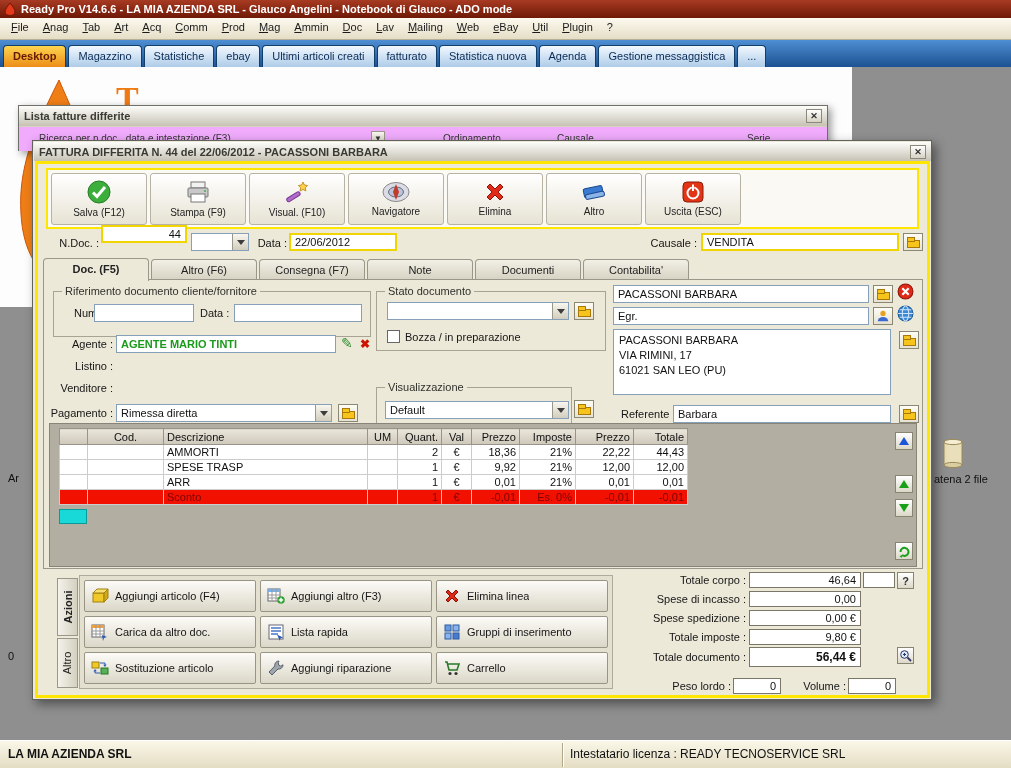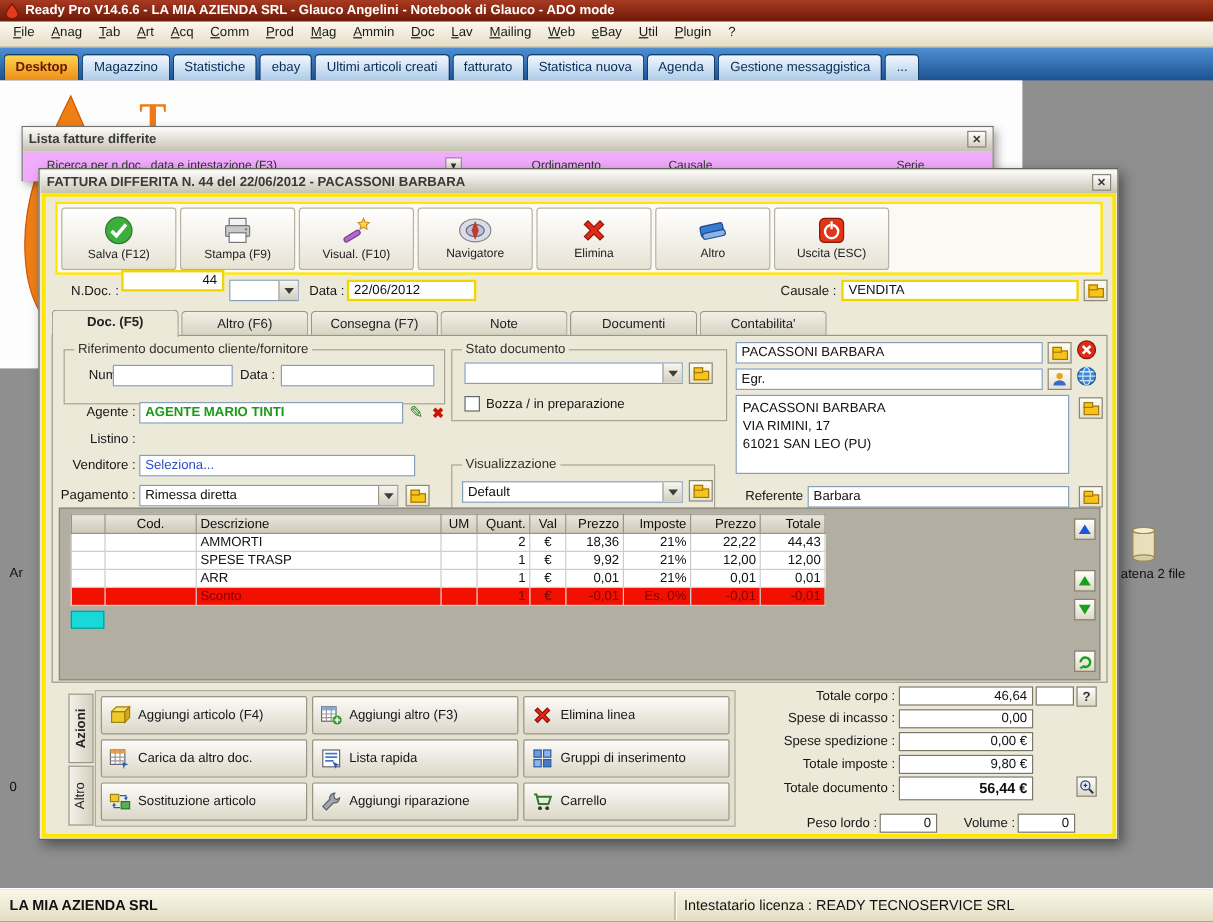--- a/index.html
+++ b/index.html
@@ -286,21 +286,20 @@
     </div>
 
     <div class="abs lbl rlbl" style="left:12px;top:197px;width:68px;">Agente :</div>
     <div class="abs field greenb" style="left:83px;top:194px;width:220px;">AGENTE MARIO TINTI</div>
     <span class="abs" style="left:308px;top:194px;color:#2a8a2a;font-size:14px;">✎</span>
     <span class="abs" style="left:327px;top:196px;color:#cc1400;font-size:12px;font-weight:bold;">✖</span>
 
     <div class="abs lbl rlbl" style="left:12px;top:219px;width:68px;">Listino :</div>
 
     <div class="abs lbl rlbl" style="left:12px;top:241px;width:68px;">Venditore :</div>
-    <div class="abs field blueb" style="left:83px;top:238px;width:230px;">Seleziona...</div>
 
     <div class="abs lbl rlbl" style="left:6px;top:266px;width:74px;">Pagamento :</div>
     <div class="abs field" style="left:83px;top:263px;width:216px;">
         <span>Rimessa diretta</span>
         <span class="dd"></span>
       </div>
     <div class="abs fbtn" style="left:305px;top:263px;">
         <span class="folder"></span>
       </div>
 
@@ -309,21 +308,21 @@
       <div class="abs field" style="left:10px;top:10px;width:182px;">
           <span class="dd"></span>
         </div>
       <div class="abs fbtn" style="left:197px;top:10px;">
           <span class="folder"></span>
         </div>
       <span class="abs checkbox" style="left:10px;top:38px;"></span>
       <span class="abs lbl" style="left:28px;top:39px;">Bozza / in preparazione</span>
     </div>
 
-    <div class="abs group" style="left:343px;top:246px;width:220px;height:44px;">
+    <div class="abs group" style="left:343px;top:246px;width:196px;height:44px;">
       <span class="group-label">Visualizzazione</span>
       <div class="abs field" style="left:8px;top:13px;width:184px;">
           <span>Default</span>
           <span class="dd"></span>
         </div>
       <div class="abs fbtn" style="left:197px;top:12px;">
           <span class="folder"></span>
         </div>
     </div>
 

